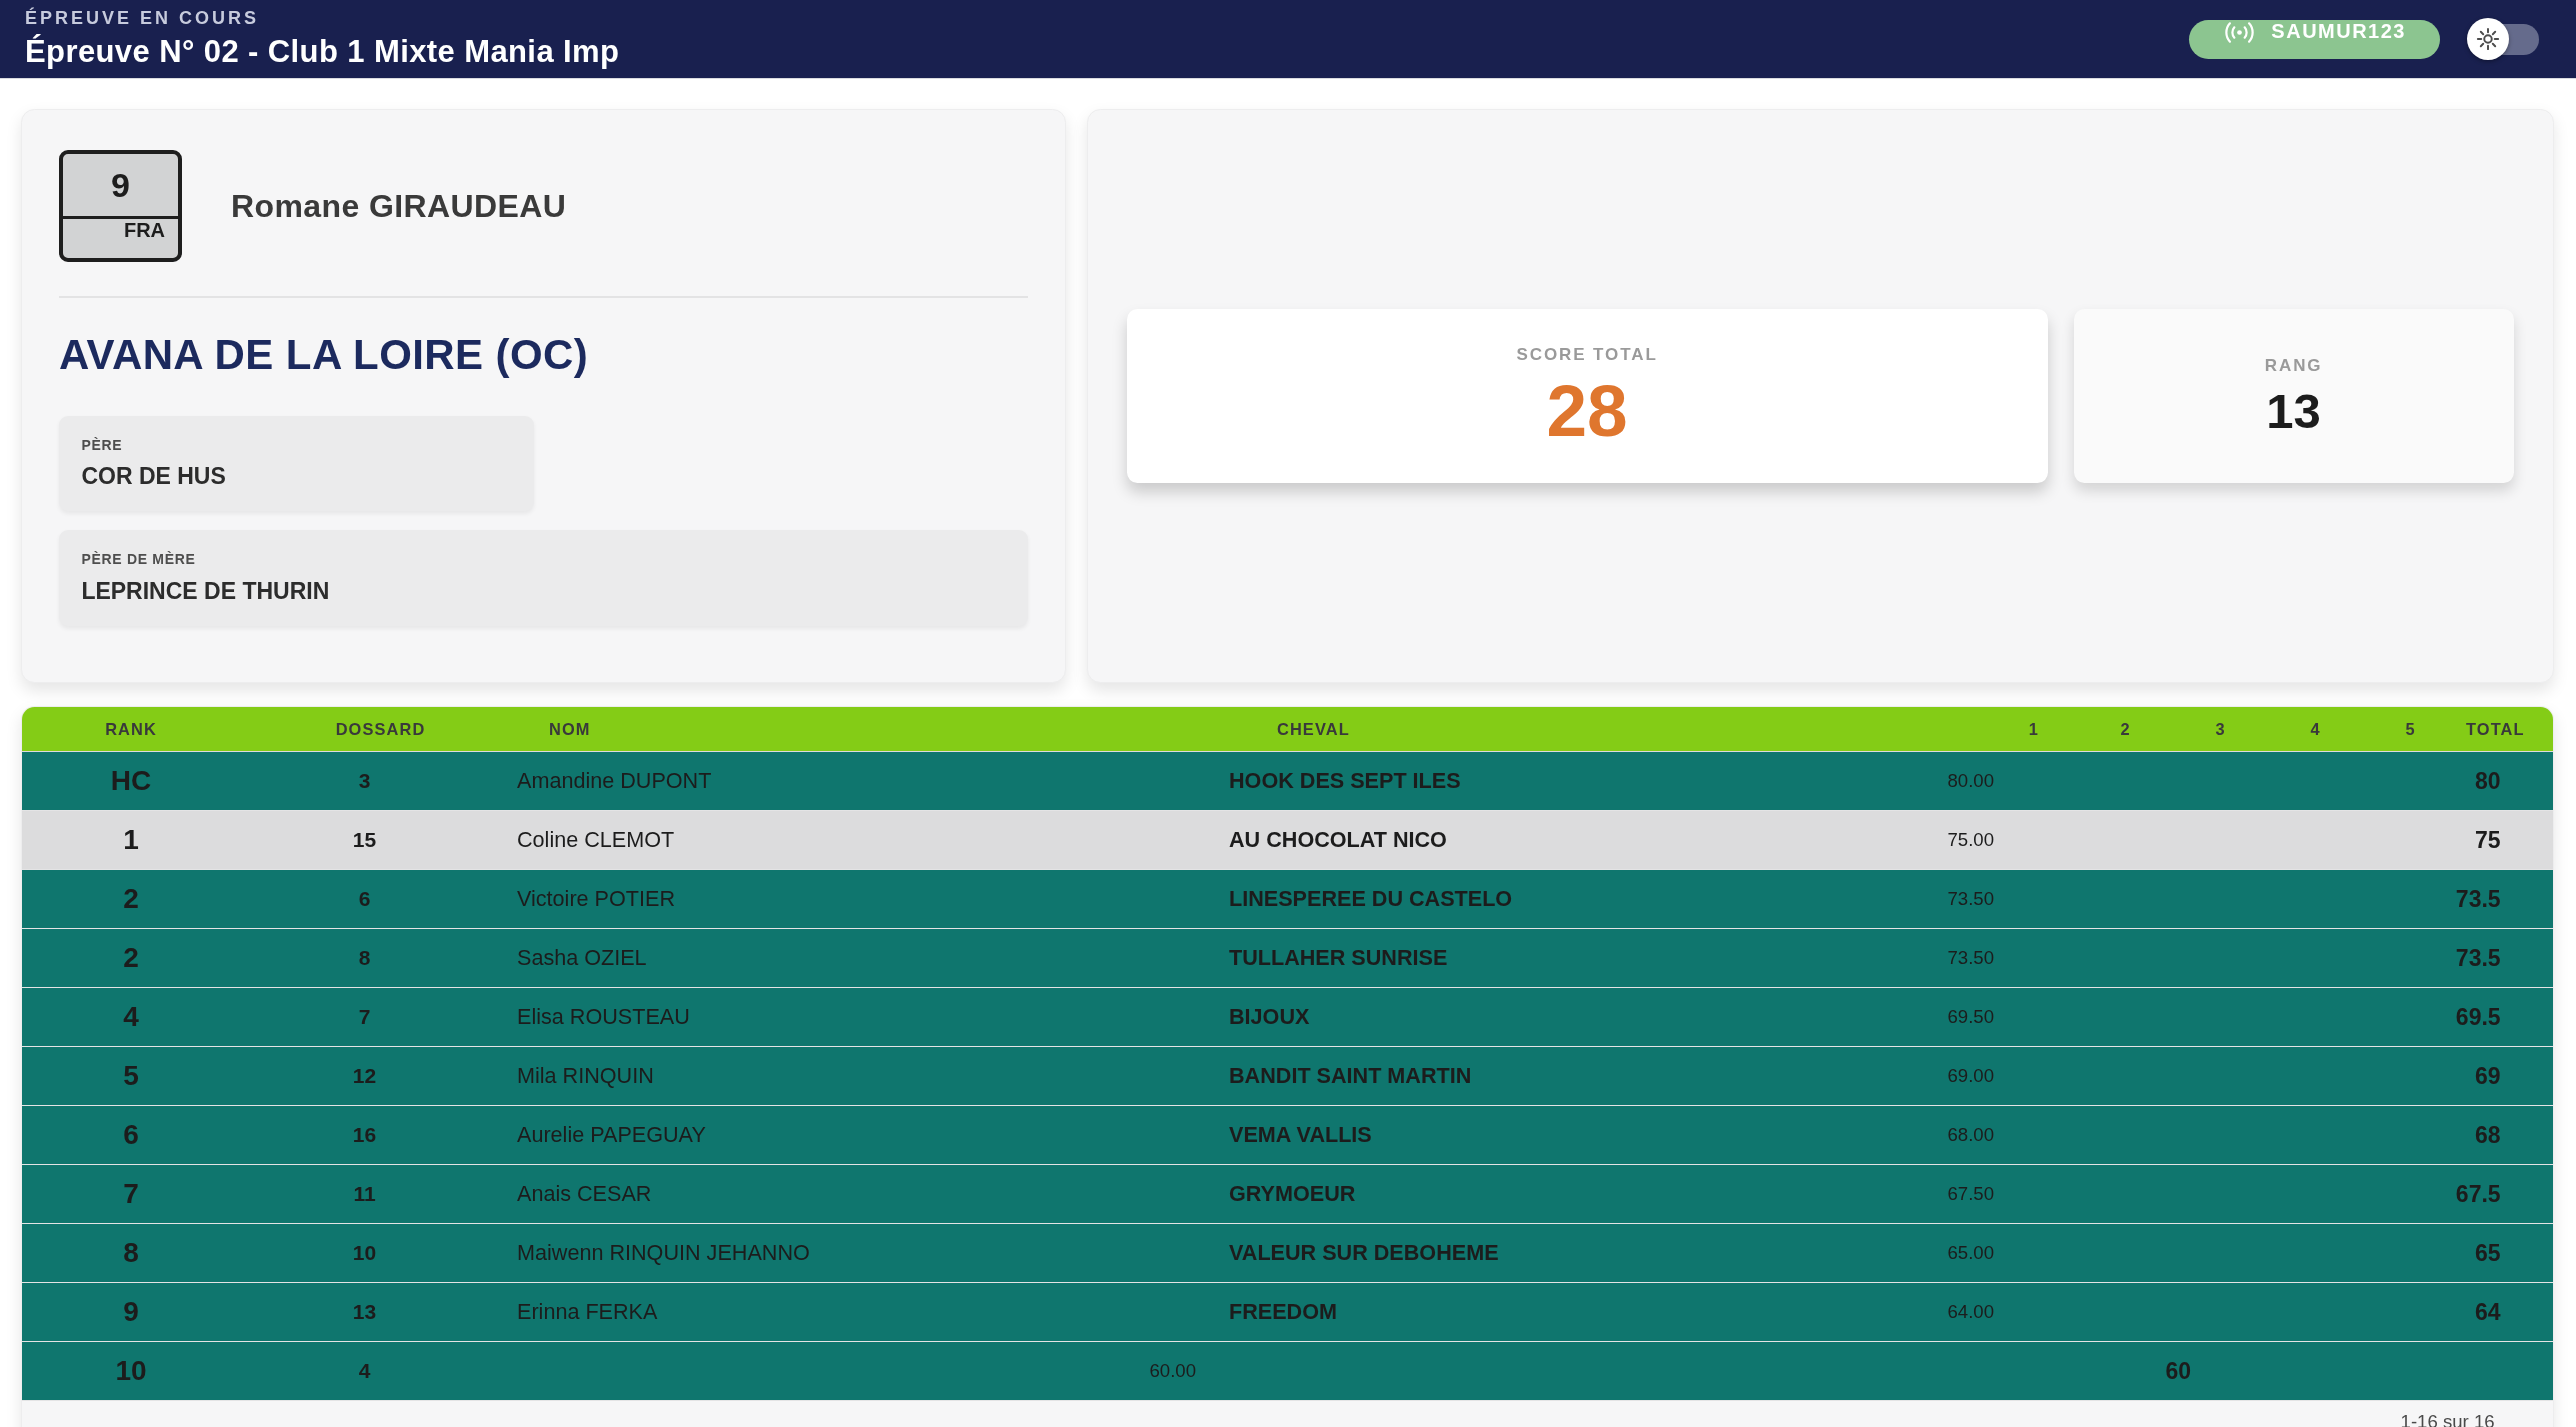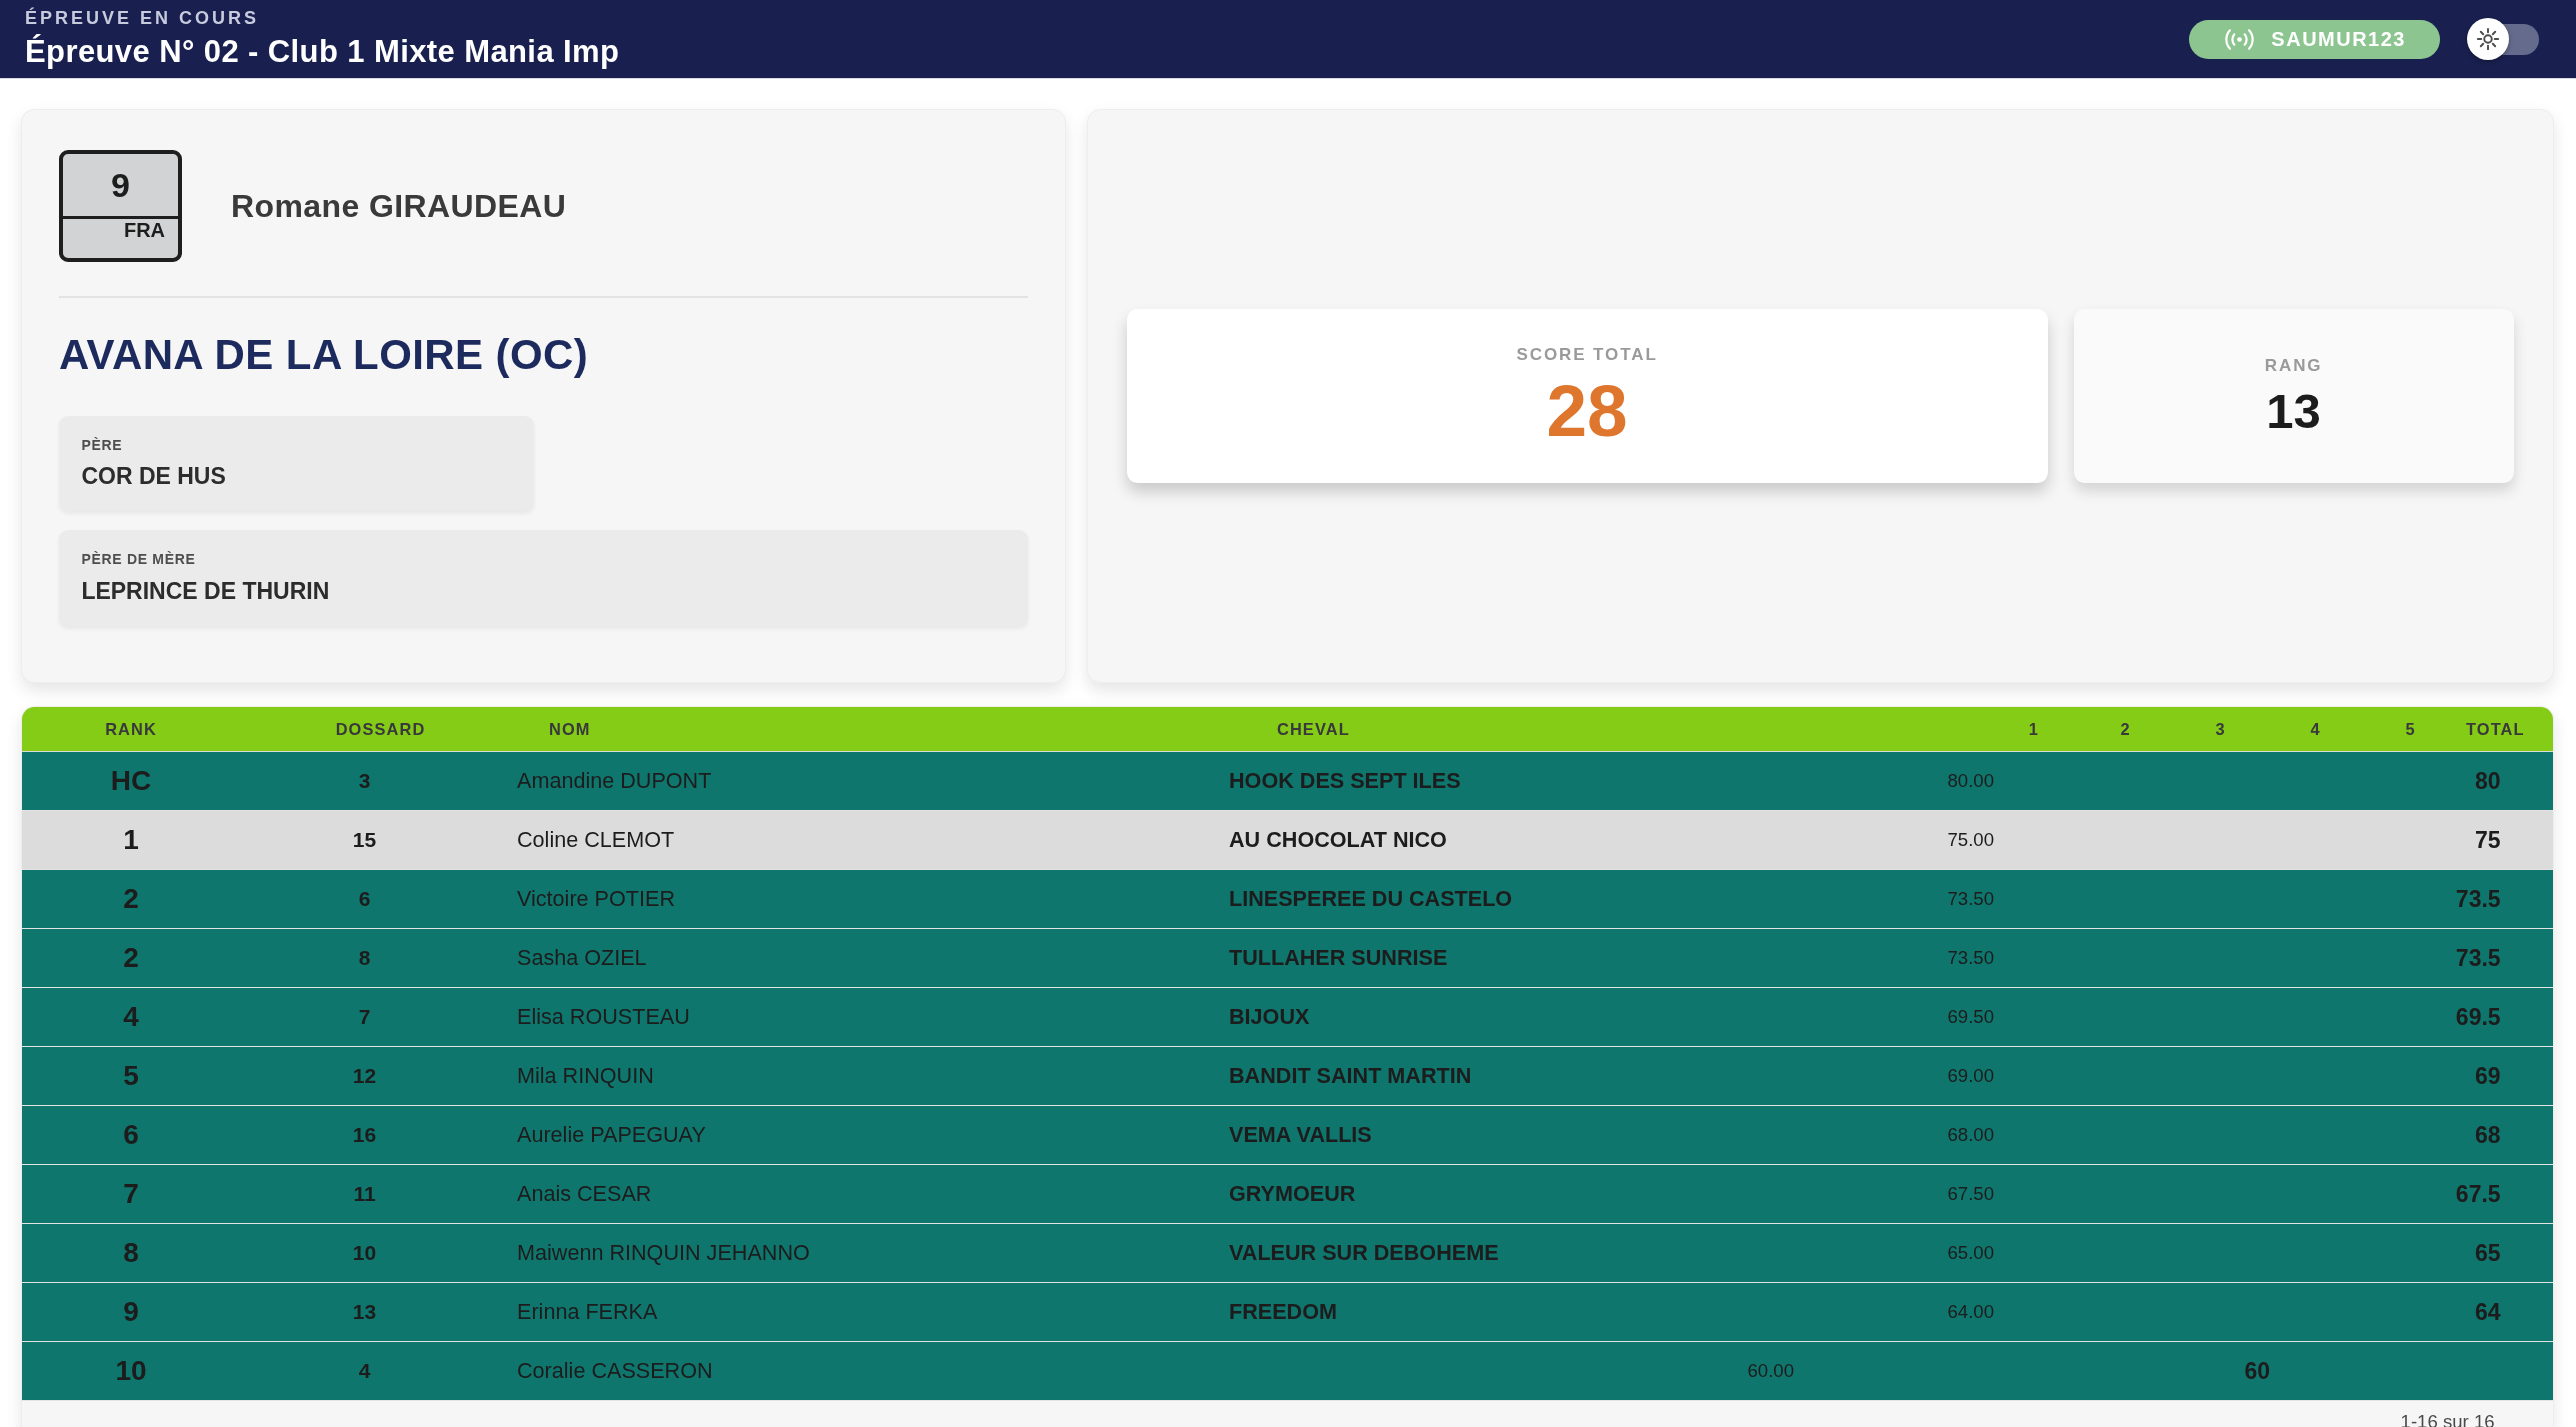--- a/index.html
+++ b/index.html
@@ -19,21 +19,21 @@
   .topbar{
     height:79px;background:var(--navy);
     display:flex;align-items:center;justify-content:space-between;
     padding:0 37px 0 25px;border-bottom:1.5px solid #d9dadf;
   }
   .topbar-left{display:flex;flex-direction:column;justify-content:center;}
   .kicker{color:#c7cbdd;font-size:18px;font-weight:700;letter-spacing:3px;}
   .title{color:#ffffff;font-size:31px;font-weight:700;margin-top:5.2px;letter-spacing:0.4px;}
   .topbar-right{display:flex;align-items:center;gap:33px;}
   .live-badge{
-    display:flex;align-items:center;gap:15px;background:var(--green);
+    display:flex;align-items:flex-start;gap:15px;background:var(--green);
     height:39px;padding:0 34px;border-radius:19.4px;cursor:pointer;
   }
   .live-badge span{color:#fff;font-size:20px;font-weight:700;letter-spacing:1.5px;}
   .live-badge svg{width:33px;height:25px;}
   .theme-toggle{position:relative;width:66px;height:31px;border-radius:15.7px;background:#656b8c;cursor:pointer;}
   .knob{
     position:absolute;left:-6px;top:-5.2px;width:42px;height:42px;border-radius:50%;
     background:#fff;box-shadow:0 1.5px 4.5px rgba(0,0,0,.35);
     display:flex;align-items:center;justify-content:center;
   }
@@ -328,21 +328,20 @@
           <div class="cell c-s1">64.00</div>
           <div class="cell c-s2"></div>
           <div class="cell c-s3"></div>
           <div class="cell c-s4"></div>
           <div class="cell c-s5"></div>
           <div class="cell c-total">64</div>
         </div>
         <div class="tgrid trow">
           <div class="cell c-rank">10</div>
           <div class="cell c-dossard">4</div>
-          <div class="cell c-nom">Coralie CASSERON</div>
           <div class="cell c-s1">60.00</div>
           <div class="cell c-s2"></div>
           <div class="cell c-s3"></div>
           <div class="cell c-s4"></div>
           <div class="cell c-s5"></div>
           <div class="cell c-total">60</div>
         </div>
       </div>
 
     <div class="tfooter">

